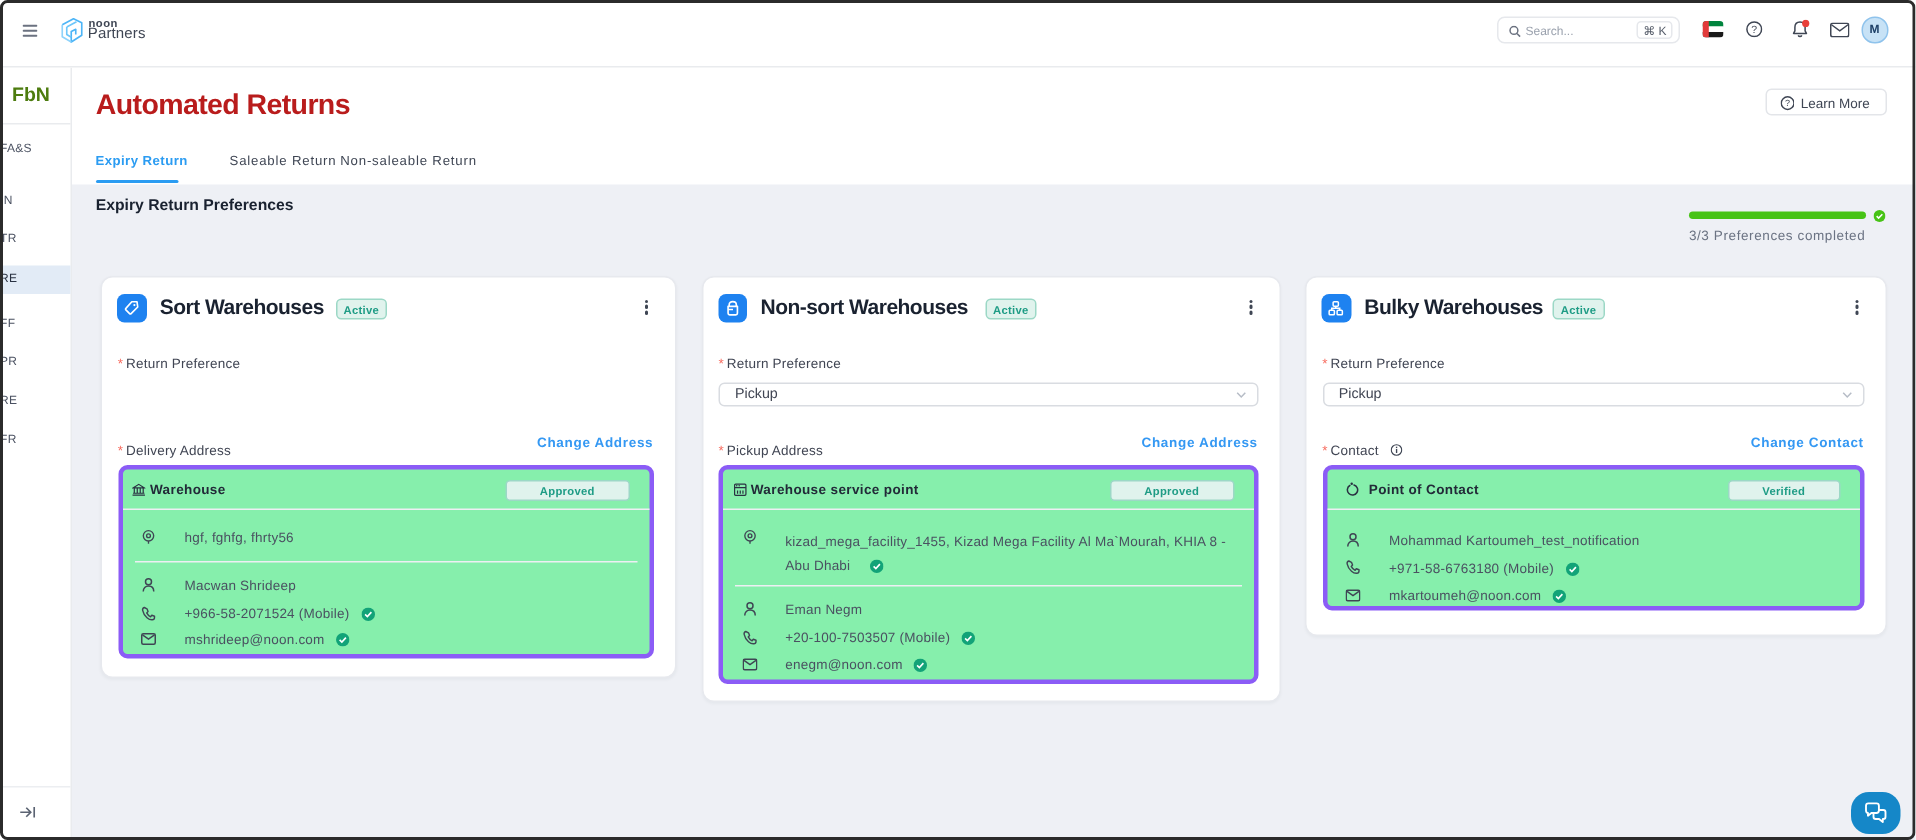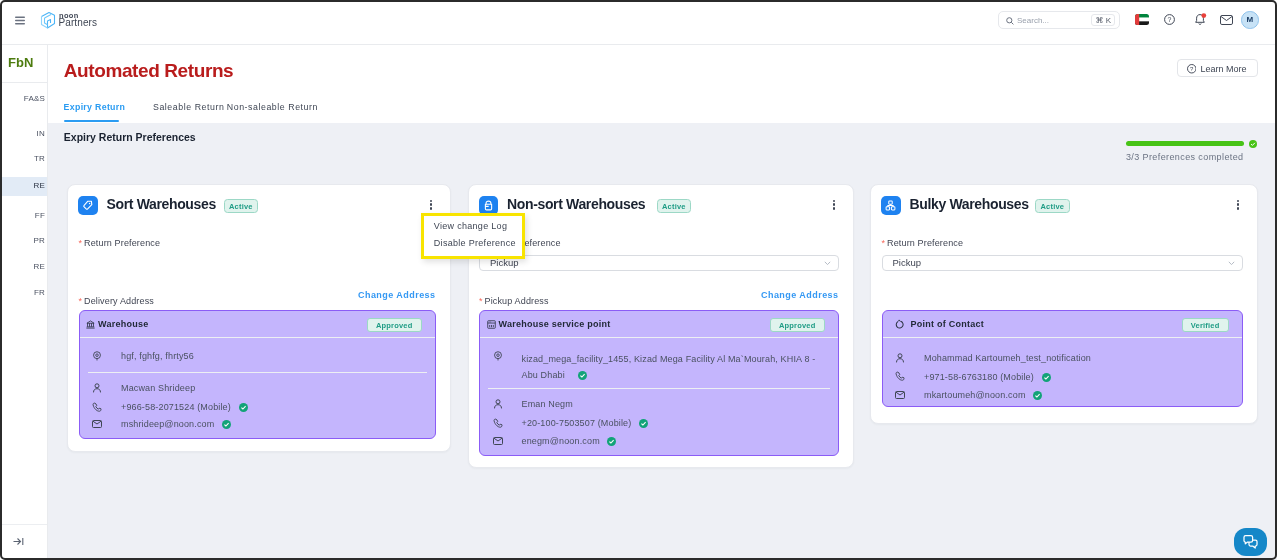--- a/index.html
+++ b/index.html
@@ -7,21 +7,21 @@
     font-family:"Liberation Sans", sans-serif; }
   #page { position:relative; width:1277px; height:560px; background:#fff; }
   #frame { position:absolute; inset:0; border:2px solid #2b2b2b; border-radius:5px;
     z-index:9000; pointer-events:none; }
   
   #hdr { position:absolute; left:0; top:0; width:1277px; height:45px; background:#fff;
     border-bottom:1px solid #e9ebee; z-index:20; }
   
   #sb { position:absolute; left:0; top:45px; width:48px; height:515px; background:#fff;
     border-right:1px solid #e9ebee; z-index:10; }
-  .sbi { position:absolute; left:0; width:45px; text-align:right; font-size:8px;
+  .sbi { position:absolute; left:0; width:45px; text-align:left; font-size:8px;
     color:#4a5161; letter-spacing:0.2px; }
   
   #main { position:absolute; left:48px; top:45px; width:1229px; height:515px; background:#fff; }
   #grayband { position:absolute; left:0px; top:78px; width:1229px; height:437px; background:#eef0f5; }
   .lbl { font-size:9px; letter-spacing:0.15px; color:#404553; }
   .ast { color:#f7685b; margin-right:2px; font-size:9px; }
   .blue-link { font-size:9px; letter-spacing:0.45px; color:#3498f3; font-weight:bold; }
   .card { position:absolute; top:184px; background:#fff; border:1px solid #e7e9ee;
     border-radius:8px; box-shadow:0 1px 2px rgba(30,40,60,0.04); }
   .cicon { position:absolute; left:10px; top:10.5px; width:19.5px; height:19.5px;
@@ -35,25 +35,25 @@
   .kebab i { display:block; width:2.1px; height:2.1px; border-radius:50%; background:#3f4654;
     margin-bottom:1.9px; }
   .lab1 { position:absolute; left:10.5px; top:46.5px; }
   .sel { position:absolute; left:10.5px; right:14.5px; top:69.5px; height:16px;
     border:1px solid #d9dce1; border-radius:4px; background:#fff; font-size:9.5px;
     color:#404553; line-height:14.5px; padding-left:10px; }
   .sel .chev { position:absolute; right:7px; top:5px; }
   .lab2 { position:absolute; left:10.5px; right:14.5px; top:104.5px; display:flex;
     justify-content:space-between; }
   .inner { position:absolute; left:10.5px; right:14.5px; top:125.3px;
-    border:1px solid #8b5cf6; border-radius:6px; background:#c4b5fd; }
+    border:3px solid #8b5cf6; border-radius:6px; background:#86efac; }
   .ihdr { position:absolute; left:0; right:0; top:0; height:26.8px;
     border-bottom:1px solid #edeff3; display:flex; align-items:center; padding:0 6.5px; }
   .ihdr .it { font-size:9px; letter-spacing:0.25px; font-weight:bold; color:#222a38; margin-left:3px; }
-  .sbadge { position:absolute; right:13px; top:6.3px; height:14px; padding:0 8px;
+  .sbadge { position:absolute; right:13px; top:6.3px; height:14px; padding:0 22px;
     background:#e0f3ed; border:1px solid #9cd8c6; border-radius:3px; font-size:7.5px;
     font-weight:bold; color:#1e9c85; line-height:13px; letter-spacing:0.2px;margin-left:36px; }
   .row { position:absolute; left:0; }
   .row .ric { position:absolute; left:12.5px; top:0px; width:10px; height:10px; }
   .row .rtx { position:absolute; left:41.5px; top:0.5px; font-size:9px; letter-spacing:0.15px; color:#4a5161;
     white-space:nowrap; }
   .divid { position:absolute; left:8px; right:8px; height:1px; background:#edeff3; }
   .chk { display:inline-block; vertical-align:-2px; margin-left:5px; }
 </style>
 </head>
@@ -325,20 +325,30 @@
         <i></i>
         <i></i>
         <i></i>
       </div>
     <div class="lab1"><span class="ast">*</span><span class="lbl">Return Preference</span></div>
     <div class="sel">Pickup
       <svg class="chev" width="7" height="5" viewBox="0 0 7 5">
           <path d="M0.8 0.8 L3.5 3.6 L6.2 0.8" fill="none" stroke="#b6bcc6" stroke-width="1"></path>
         </svg>
     </div>
+    <div class="lab2">
+      <span><span class="ast">*</span><span class="lbl">Contact</span>
+        <svg style="vertical-align:-1.5px;margin-left:3px" width="8" height="8" viewBox="0 0 8 8">
+            <circle cx="4" cy="4" r="3.5" fill="none" stroke="#3f4654" stroke-width="0.8"></circle>
+            <rect x="3.6" y="3.3" width="0.9" height="2.7" fill="#3f4654"></rect>
+            <rect x="3.6" y="1.8" width="0.9" height="0.9" fill="#3f4654"></rect>
+          </svg>
+      </span>
+      <span class="blue-link">Change Contact</span>
+    </div>
     <div class="inner" style="height:96.7px">
       <div class="ihdr" style="padding-left:12px">
         <svg width="9" height="10" viewBox="0 0 10 11">
           <path d="M3.2 2.9 A 3.8 3.8 0 1 0 6.3 2.5" fill="none" stroke="#2a3242" stroke-width="1.15" stroke-linecap="round"></path>
           <circle cx="4.6" cy="1.6" r="0.9" fill="#2a3242"></circle>
         </svg>
         <span class="it" style="margin-left:7px">Point of Contact</span>
         <div class="sbadge">Verified</div>
       </div>
       <div class="row" style="top:41.5px">
@@ -367,24 +377,20 @@
         <span class="rtx">mkartoumeh@noon.com
           <svg class="chk" width="9" height="9" viewBox="0 0 9 9">
               <circle cx="4.5" cy="4.5" r="4.5" fill="#12a378"></circle>
               <path d="M2.4 4.6 L3.9 6 L6.6 3.1" fill="none" stroke="#fff" stroke-width="1.1"></path>
             </svg>
         </span>
       </div>
     </div>
   </div>
 
-  <div style="position:absolute;left:420.8px;top:212.8px;width:104.2px;height:46.4px;background:#fff;border:3.2px solid #f8e400;z-index:200;box-shadow:2px 3px 6px rgba(0,0,0,0.12)">
-    <div style="position:absolute;left:10px;top:5.5px;font-size:9px;letter-spacing:0.3px;color:#3f4654">View change Log</div>
-    <div style="position:absolute;left:10px;top:22.5px;font-size:9px;letter-spacing:0.3px;color:#3f4654">Disable Preference</div>
-  </div>
 
   <div style="position:absolute;left:1233.8px;top:528.4px;width:33.5px;height:27.4px;border-radius:12px;background:#1587c8;z-index:300">
     <svg style="position:absolute;left:9.5px;top:5.8px" width="15" height="15" viewBox="0 0 15 15">
       <path d="M6 6 L12.5 6 C13.3 6 14 6.7 14 7.5 L14 10.5 C14 11.3 13.3 12 12.5 12 L12.2 12 L12.2 14 L9.7 12 L7.5 12 C6.7 12 6 11.3 6 10.5 Z" fill="none" stroke="#fff" stroke-width="1.25" stroke-linejoin="round"></path>
       <path d="M1 3.2 C1 2.3 1.7 1.6 2.6 1.6 L8 1.6 C8.9 1.6 9.6 2.3 9.6 3.2 L9.6 6.4 C9.6 7.3 8.9 8 8 8 L4.6 8 L2.3 9.8 L2.3 8 C1.6 8 1 7.3 1 6.4 Z" fill="#1587c8" stroke="#fff" stroke-width="1.25" stroke-linejoin="round"></path>
     </svg>
   </div>
   <div id="frame"></div>
 </div>
 

